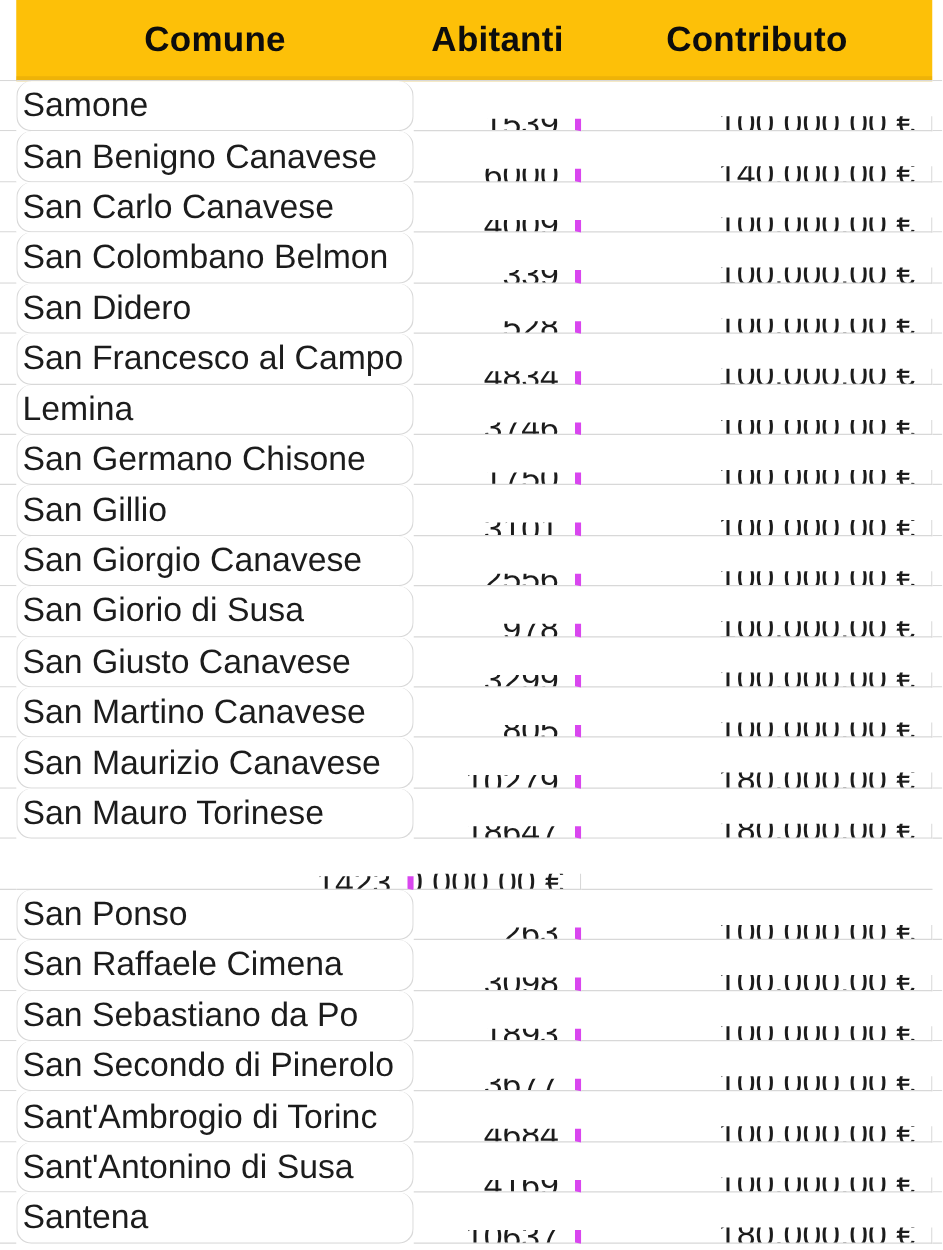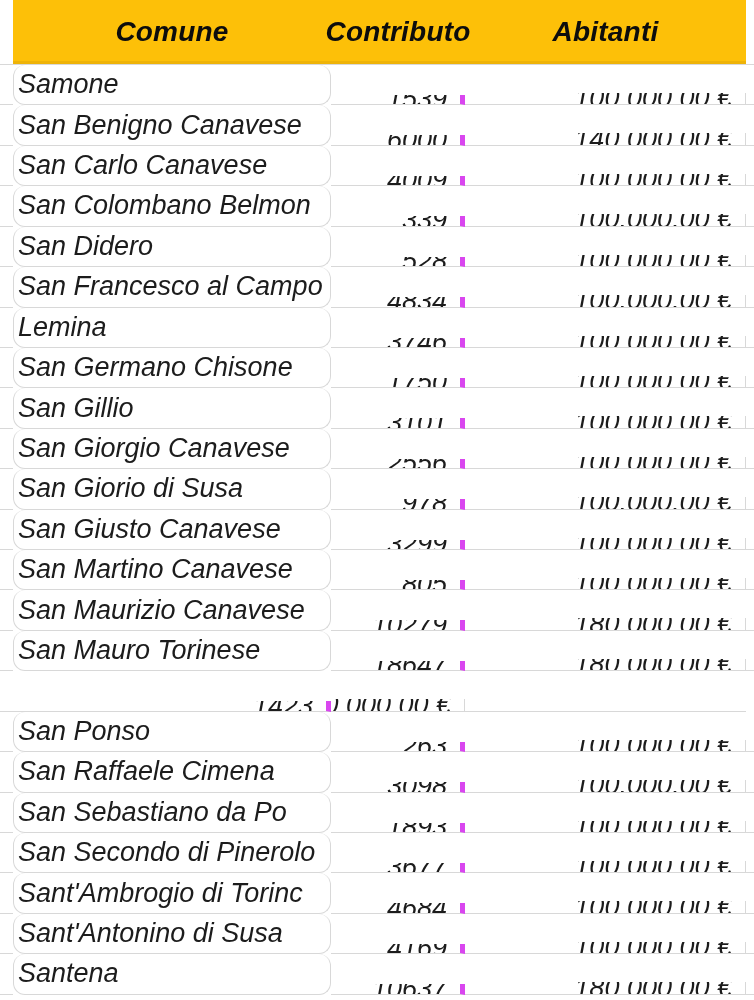--- a/index.html
+++ b/index.html
@@ -17,21 +17,20 @@
     position: relative;
     width: 754px;
     height: 1000px;
     background: #ffffff;
     overflow: hidden;
   }
   .row {
     display: grid;
     grid-template-columns: 13px 318px 134px 281px 8px;
     height: 40.435px;
-    font-style: italic;
   }
   .row.header-row {
     height: 65px;
   }
   .hdr-block {
     grid-column: 2 / 5;
     display: grid;
     grid-template-columns: 318px 134px 281px;
     background: #FDC008;
     border-bottom: 1px solid #d8d8d8;
@@ -88,22 +87,22 @@
 </style>
 </head>
 <body>
 
 <div class="sheet">
 
   <div class="row header-row">
     <div class="gutter"></div>
     <div class="hdr-block">
       <div class="hcell">Comune</div>
+      <div class="hcell">Abitanti</div>
       <div class="hcell">Contributo</div>
-      <div class="hcell">Abitanti</div>
     </div>
     <div class="gutter"></div>
   </div>
 
   <div id="rows-container">
       <div class="row">
         <div class="gutter"></div>
         <div class="cell c-comune">Samone</div>
         <div class="cell c-abitanti">1539</div>
         <div class="cell c-contributo">100.000,00 €</div>

